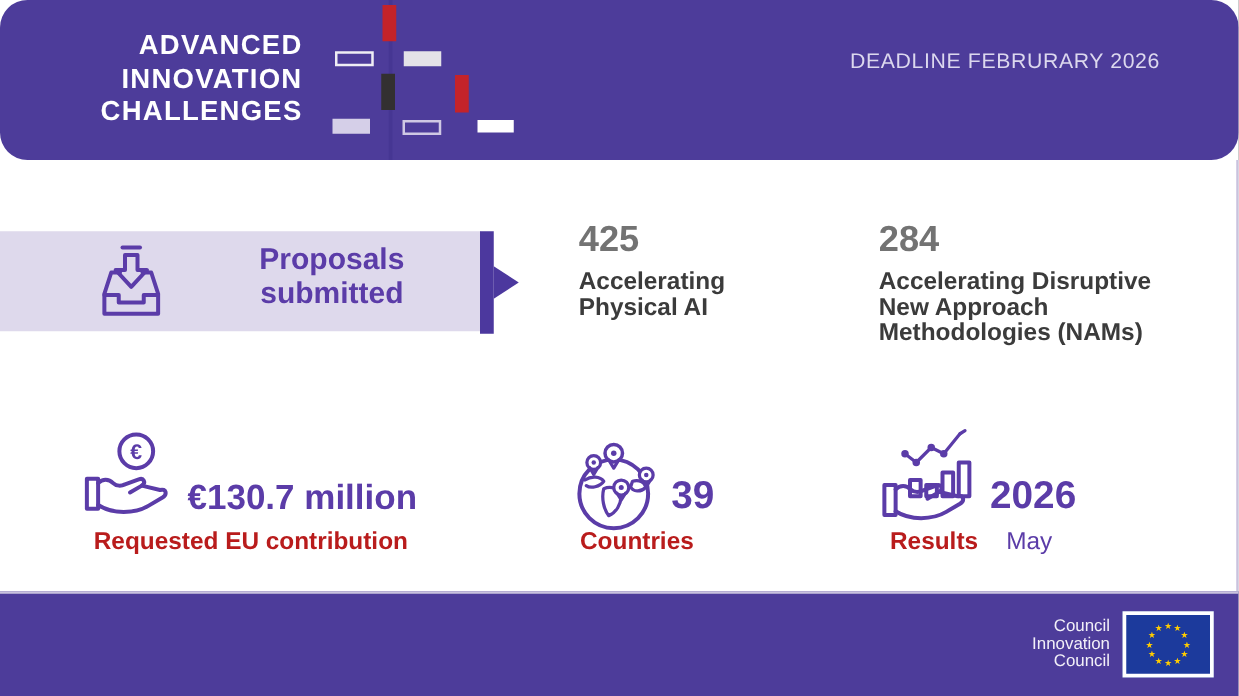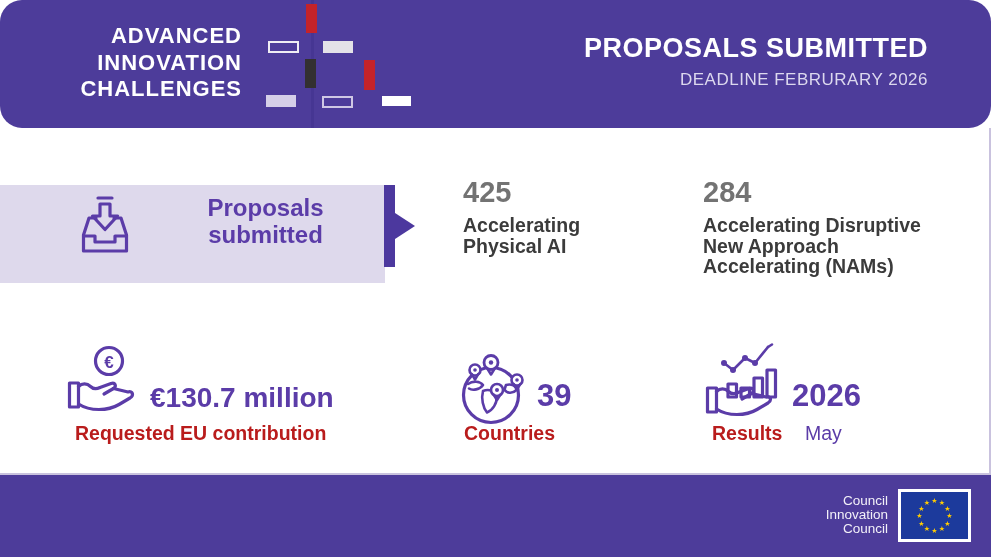--- a/index.html
+++ b/index.html
@@ -25,21 +25,21 @@
   .la-red2    { left:364px; top:60px; width:11px; height:30px;  background:#C4232A; }
   .la-lav     { left:266px; top:95px; width:30px; height:12px;  background:#D5CFE8; }
   .la-out2    { left:322px; top:96px; width:31px; height:12px;  border:2px solid #CFC8E4; }
   .la-white   { left:382px; top:96px; width:29px; height:10px;  background:#ffffff; }
   .header-title { position:absolute; top:33px; right:63px; text-align:right; }
   .header-title .ht-main { font-size:27px; font-weight:bold; color:#ffffff; letter-spacing:0.5px; }
   .header-title .ht-sub  { font-size:17px; color:#DCD8EE; margin-top:6px; letter-spacing:0.5px; }
   
   .main { position:absolute; left:0; top:128px; width:991px; height:345px; background:#ffffff; }
   .right-edge { position:absolute; right:0; top:0; width:2px; height:345px; background:#C9C2DE; }
-  .hl-box { position:absolute; left:0; top:57px; width:385px; height:98px; background:#DED9EC; }
+  .hl-box { position:absolute; left:0; top:57px; width:385px; height:80px; background:#DED9EC; }
   .hl-icon { position:absolute; left:76px; top:9px; }
   .hl-label {
     position:absolute; left:183px; top:9px; width:165px; text-align:center;
     color:#5B3CA8; font-weight:bold; font-size:24px; line-height:27px;
   }
   .hl-bar { position:absolute; left:384px; top:57px; width:11px; height:82px; background:#4C389E; }
   .hl-tri {
     position:absolute; left:395px; top:85px; width:0; height:0;
     border-left:20px solid #4C389E; border-top:13px solid transparent; border-bottom:13px solid transparent;
   }
@@ -88,21 +88,20 @@
       <div class="la-red1"></div>
       <div class="la-out1"></div>
       <div class="la-gray"></div>
       <div class="la-dark"></div>
       <div class="la-red2"></div>
       <div class="la-lav"></div>
       <div class="la-out2"></div>
       <div class="la-white"></div>
     </div>
     <div class="header-title">
-      <div class="ht-main">PROPOSALS SUBMITTED</div>
       <div class="ht-sub">DEADLINE FEBRURARY 2026</div>
     </div>
   </div>
 
   <div class="main">
     <div class="right-edge"></div>
 
     <div class="hl-box">
       <div class="hl-icon">
         <svg width="58" height="64" viewBox="0 0 58 62">
@@ -125,21 +124,21 @@
       <div class="stat-label">
         <div>Accelerating</div>
         <div>Physical AI</div>
       </div>
     </div>
     <div class="stat stat-2">
       <div class="stat-value">284</div>
       <div class="stat-label">
         <div>Accelerating Disruptive</div>
         <div>New Approach</div>
-        <div>Accelerating (NAMs)</div>
+        <div>Methodologies (NAMs)</div>
       </div>
     </div>
 
     <div class="metric-icon mi-1">
       <svg width="80" height="78" viewBox="0 0 80 78">
         <circle class="st" cx="43" cy="20" r="13.5" stroke-width="3"></circle>
         <text x="43" y="26.5" text-anchor="middle" font-size="17" font-weight="bold" fill="#5B3CA8" font-family="Liberation Sans, sans-serif">€</text>
         <rect class="st" x="3.5" y="42" width="9" height="24" stroke-width="3"></rect>
         <path class="st" d="M12.5 45.5 C16 42 21 42 24.5 45.5 C27 48 31 48 34 46.5 L45 42.5 C49 41 51 45 47.5 47.5 L38 53"></path>
         <path class="st" d="M12.5 63 C24 70.5 42 70 53 63.5 L64 57 C68 54.5 67 49.5 62 51 L47.5 47.5"></path>

